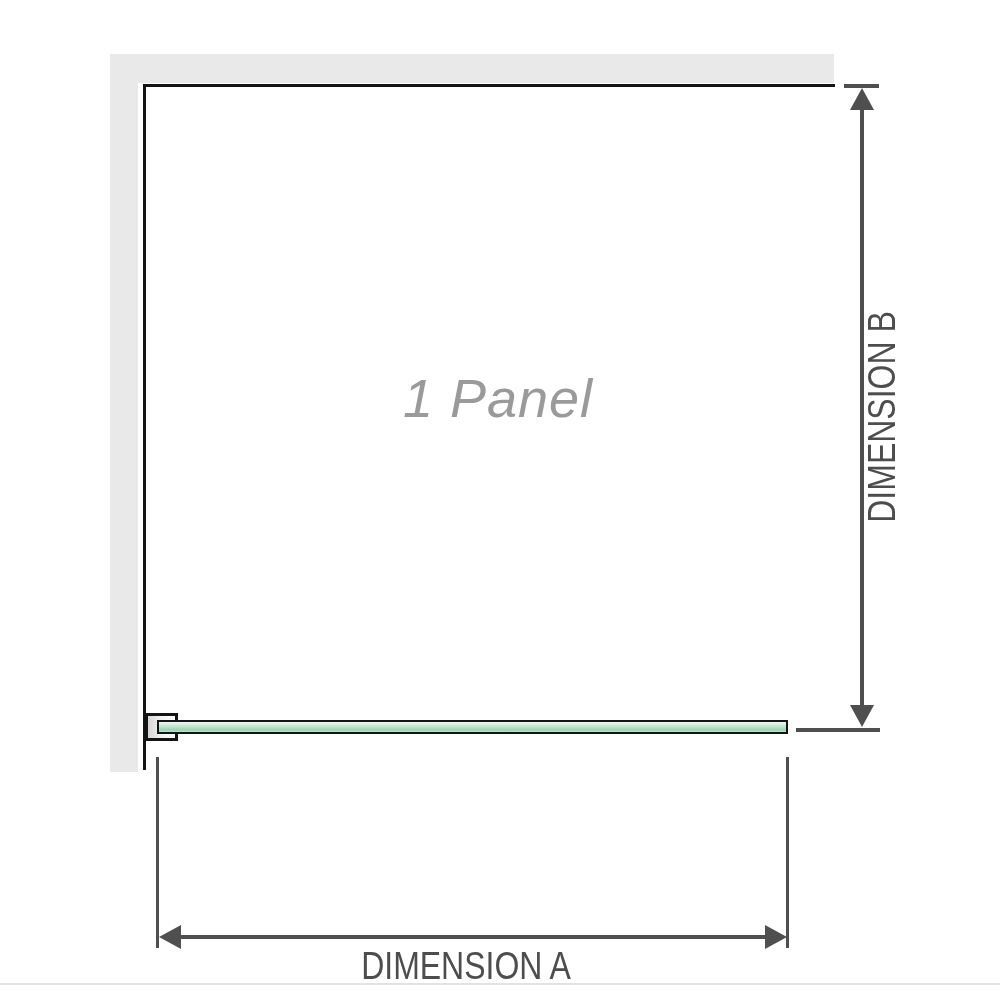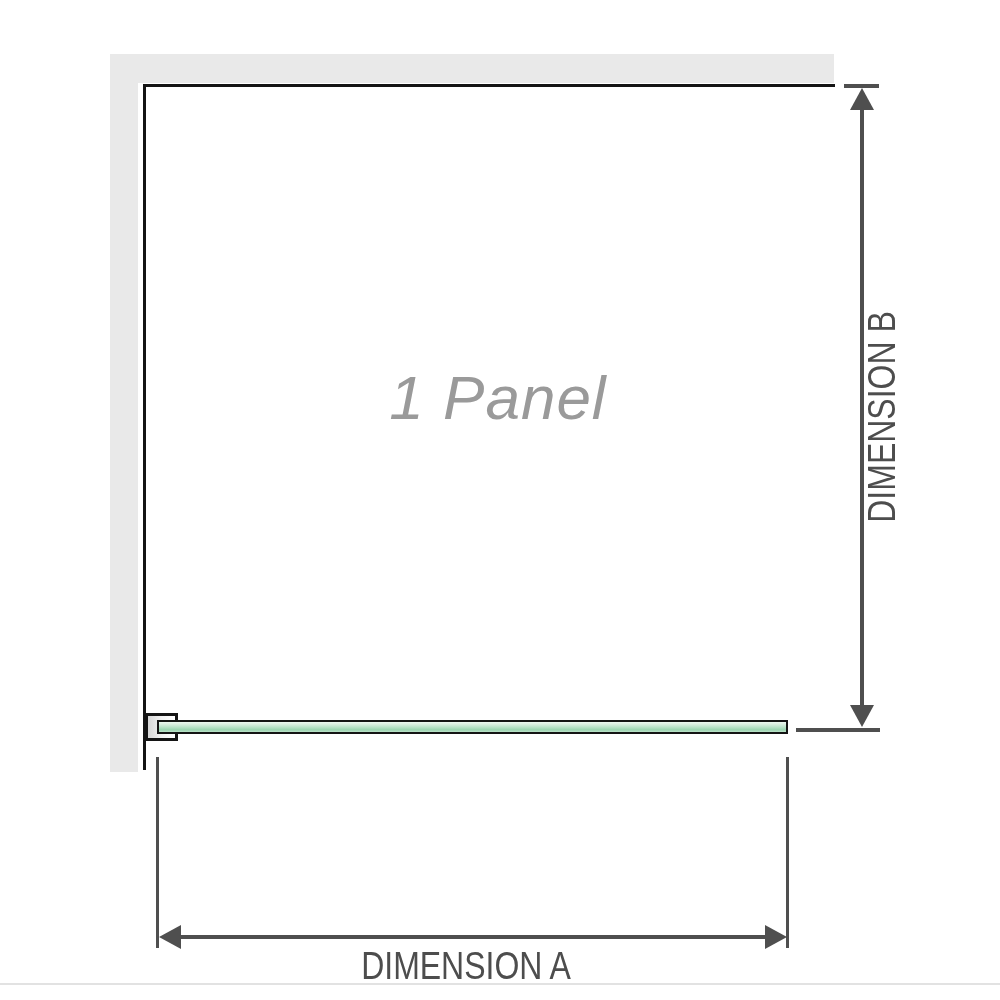--- a/index.html
+++ b/index.html
@@ -37,21 +37,21 @@
     border-left: 3px solid #141414;
     box-sizing: border-box;
   }
   
   .watermark {
     position: absolute;
     left: 348px; top: 368px;
     width: 300px; height: 60px;
     line-height: 60px;
     text-align: center;
-    font-size: 62px;
+    font-size: 54px;
     font-style: italic;
     font-weight: 500;
     color: #9a9a9a;
     letter-spacing: 1px;
   }
   
   .bracket {
     position: absolute;
     left: 145px; top: 713px;
     width: 33px; height: 28px;

